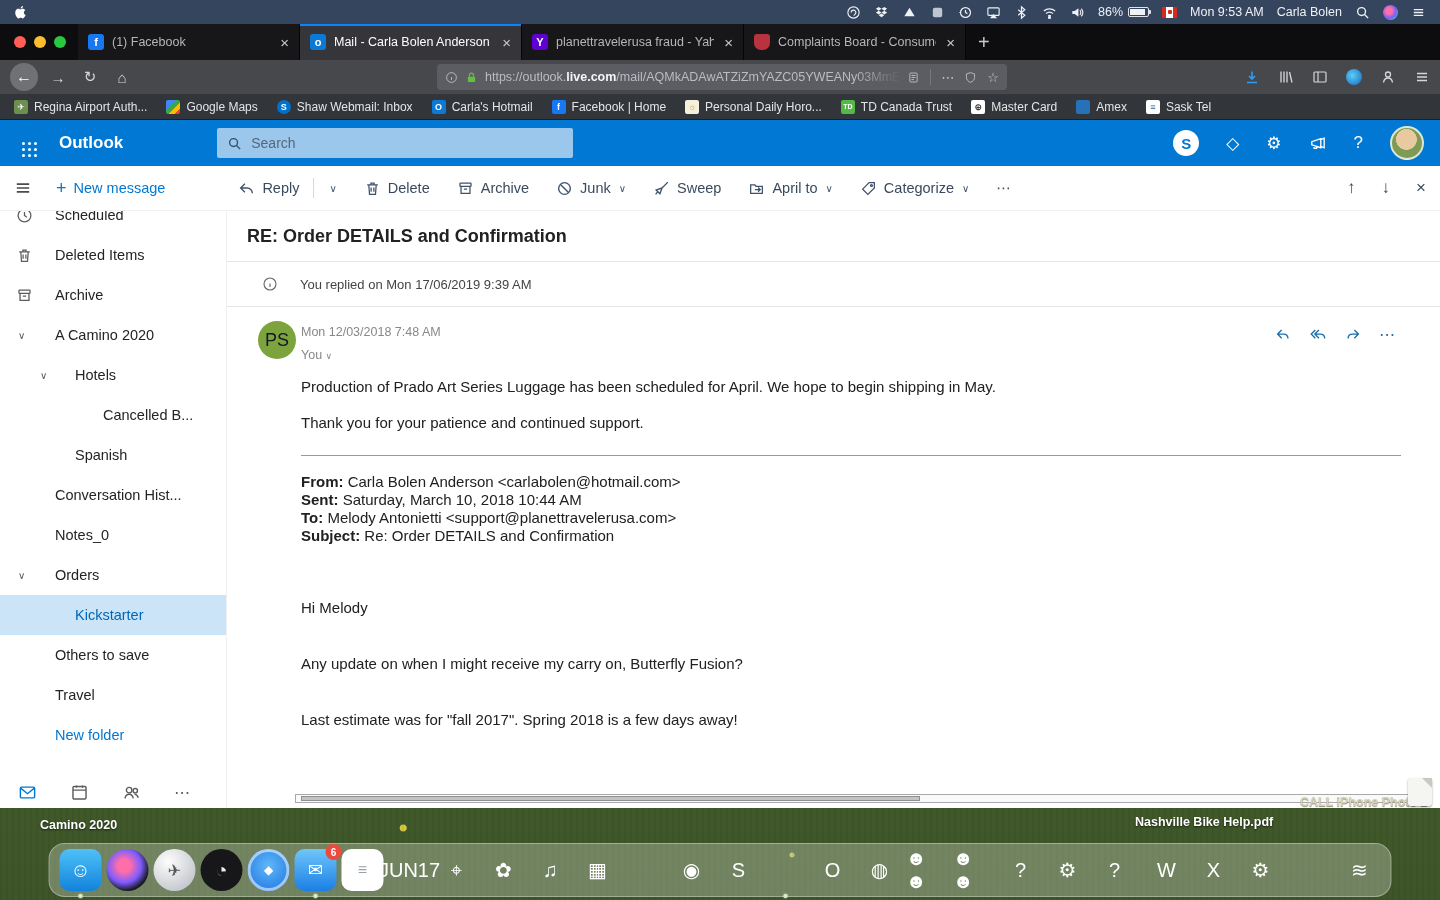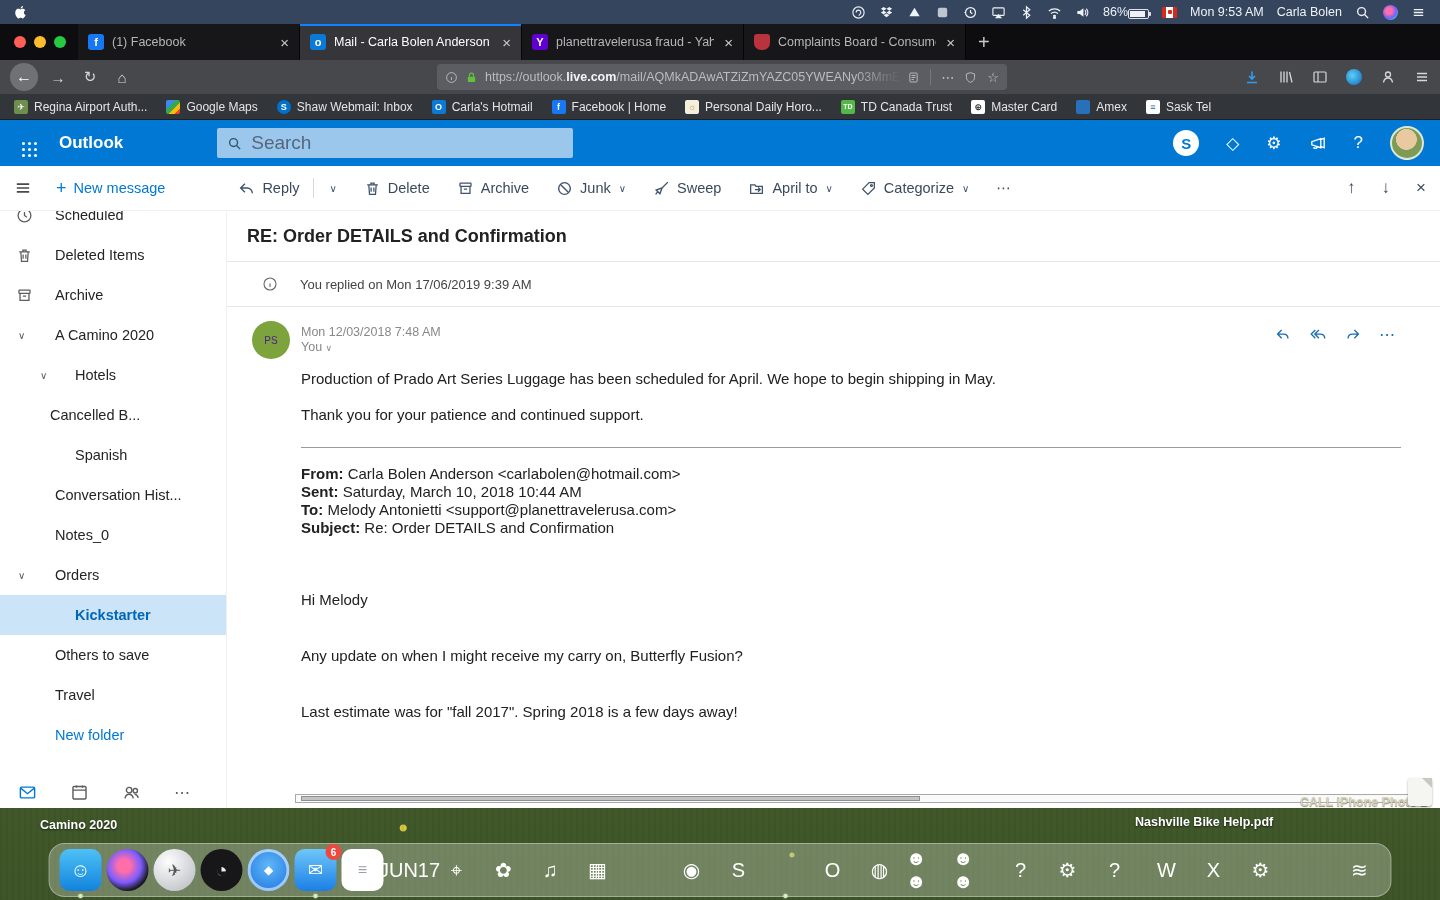--- a/index.html
+++ b/index.html
@@ -17,21 +17,21 @@
   .ic svg{width:16px;height:16px}
 
   
   .menubar{position:absolute;left:0;top:0;width:1440px;height:24px;background:#35455e;display:flex;align-items:center;padding:0 14px;color:#eef1f6;font-size:13px;z-index:40}
   .apple svg{width:14px;height:14px}
   #menu-items{display:flex;gap:26px;margin-left:22px}
   .mi{cursor:default}
   .mi.bold{font-weight:700}
   .mstatus{margin-left:auto;display:flex;align-items:center;gap:13px;font-size:12.5px}
   .mstatus .ic svg{width:15px;height:15px}
-  .batt{display:flex;align-items:flex-end;}
+  .batt{display:flex;align-items:center;gap:5px}
   .batt-shape{width:21px;height:10px;border:1px solid #dfe3e9;border-radius:2px;position:relative;display:inline-block}
   .batt-shape::before{content:'';position:absolute;left:1px;top:1px;bottom:1px;width:15px;background:#eef1f6}
   .batt-shape::after{content:'';position:absolute;right:-3px;top:2px;width:2px;height:4px;background:#dfe3e9;border-radius:0 1px 1px 0}
   .flag{width:15px;height:11px;background:linear-gradient(90deg,#d52b1e 0 25%,#fff 25% 75%,#d52b1e 75%);border-radius:1px;position:relative}
   .flag::after{content:'';position:absolute;left:50%;top:50%;width:4px;height:4px;margin:-2px 0 0 -2px;background:#d52b1e;border-radius:1px}
   .siri-mb{width:15px;height:15px;border-radius:50%;background:radial-gradient(circle at 40% 40%,#ff6ea9 0 25%,#7c5cff 55%,#2ad0c9 80%)}
 
   
   .tabbar{position:absolute;left:0;top:24px;width:1440px;height:36px;background:#0d0d0f;display:flex;align-items:center;padding-left:14px;z-index:40}
   .traffic{display:flex;gap:8px;width:64px;flex:0 0 auto}
@@ -75,21 +75,21 @@
   .bf-horoscope{background:#f5efdd;color:#c79a2a}.bf-td{background:#54b848;font-size:7px}.bf-mastercard{background:#fff;color:#222}
   .bf-amex{background:#2671b9}.bf-sasktel{background:#fff;color:#1460a8}
 
   
   .outlook{position:absolute;left:0;top:120px;width:1440px;height:688px;background:#fff;z-index:30;display:flex;flex-direction:column}
   .o-header{height:46px;background:#0078d4;display:flex;align-items:center;padding:0 16px;flex:0 0 auto}
   .waffle{width:3px;height:3px;background:#fff;border-radius:50%;margin:3px 16px 3px 6px;box-shadow:0 0 0 0 #fff,6px 0 #fff,12px 0 #fff,0 6px #fff,6px 6px #fff,12px 6px #fff,0 12px #fff,6px 12px #fff,12px 12px #fff}
   .o-brand{color:#fff;font-size:17px;font-weight:700;margin-left:18px}
   .o-search{margin-left:94px;width:356px;height:30px;background:#9cc7ec;border-radius:2px;display:flex;align-items:center;gap:9px;padding:0 10px;color:#33485c}
   .o-search .ic svg{width:15px;height:15px}
-  .o-search input{flex:1;background:transparent;border:none;outline:none;font-size:19px;color:#27343f;font-family:inherit}
+  .o-search input{flex:1;background:transparent;border:none;outline:none;font-size:14px;color:#27343f;font-family:inherit}
   .o-search input::placeholder{color:#54677c}
   .o-hicons{margin-left:auto;display:flex;align-items:center;gap:27px;color:#fff}
   .o-hicons .glyph{font-size:17px}
   .o-hicons .ic svg{width:18px;height:18px}
   .skype-badge{width:26px;height:26px;background:#fff;border-radius:50%;color:#0078d4;font-weight:700;font-size:15px;display:flex;align-items:center;justify-content:center}
   .avatar{width:34px;height:34px;border-radius:50%;background:radial-gradient(circle at 48% 38%,#e9c9a0 0 42%,#7d9b55 44%);border:2px solid rgba(255,255,255,.75)}
 
   
   .o-toolbar{height:45px;display:flex;align-items:center;padding:0 14px;color:#3a4a5e;border-bottom:1px solid #f1f1f1;flex:0 0 auto}
   .tb-ham{color:#4a4a4a;margin-right:24px}
@@ -104,44 +104,44 @@
   .tb-div{width:1px;height:20px;background:#d8d8d8;margin:0 7px}
   .tb-gap{width:46px}
   .tb-right{margin-left:auto;display:flex;gap:26px;font-size:17px;color:#3a4a5e}
 
   
   .o-content{flex:1;display:flex;overflow:hidden}
   .o-sidebar{width:227px;flex:0 0 auto;position:relative;overflow:hidden;border-right:1px solid #f0f0f0}
   #folders{margin-top:-16px}
   .f-row{height:40px;display:flex;align-items:center;position:relative;font-size:14.5px;color:#252423;cursor:pointer}
   .f-row.selected{background:#cbe4f7}
-  .f-row.selected .f-label{color:#0067b8;font-weight:700}
+  .f-row.selected .f-label{color:#0067b8;font-weight:400}
   .f-row.accent .f-label{color:#0078d4}
   .f-ic{position:absolute;left:16px;color:#5f5d5b}
   .f-ic svg{width:17px;height:17px}
   .f-chev{position:absolute;font-size:10px;color:#5f5d5b}
   .ind0>.f-chev{left:18px}.ind1>.f-chev{left:40px}
   .ind0 .f-label{margin-left:55px}
   .ind1 .f-label{margin-left:75px}
-  .ind2 .f-label{margin-left:50px}
+  .ind2 .f-label{margin-left:103px}
   .o-footicons{position:absolute;left:0;bottom:6px;width:213px;display:flex;align-items:center;gap:33px;padding-left:18px;color:#5f5d5b}
   .o-footicons .ic svg{width:19px;height:19px}
   .o-footicons .mailblue{color:#0078d4}
   .o-footicons .dots{font-size:16px;color:#5f5d5b;letter-spacing:1px}
 
   .o-main{flex:1;position:relative;padding:0 20px;overflow:hidden}
   .subject{height:50px;display:flex;align-items:center;font-size:18px;font-weight:700;color:#222}
   .replied{height:46px;border-top:1px solid #e6e6e6;border-bottom:1px solid #e6e6e6;display:flex;align-items:center;margin:0 -20px;padding-left:35px;color:#444;font-size:13px;gap:22px}
   .replied .ic{color:#666}
   .msg{position:relative;padding-top:15px}
-  .ps-avatar{position:absolute;left:5px;top:14px;width:38px;height:38px;border-radius:50%;background:#7da33c;color:#4c1d95;font-size:10px;display:flex;align-items:center;justify-content:center}
+  .ps-avatar{position:absolute;left:11px;top:14px;width:38px;height:38px;border-radius:50%;background:#7da33c;color:#0f172a;font-size:18px;display:flex;align-items:center;justify-content:center}
   .sender-block{margin-left:54px}
   .sender{font-size:15.5px;color:#201f1e}
   .meta{font-size:12.5px;color:#8a8886;margin-top:3px}
-  .to-line{font-size:12.5px;color:#8a8886;margin-top:1px}
+  .to-line{font-size:12.5px;color:#8a8886;margin-top:9px}
   .to-line .chev2{font-size:9px;color:#8a8886}
   .msg-actions{position:absolute;right:25px;top:18px;display:flex;gap:17px;color:#1b6fae}
   .msg-actions .ic svg{width:18px;height:18px}
   .msg-actions .dots{font-size:16px;color:#1b6fae}
   .msg-content{margin-left:54px;font-size:15px;color:#212121;margin-top:16px;line-height:18px}
   .msg-content .intro{margin-bottom:18px}
   .qhr{width:1100px;border:none;border-top:1px solid #9a9a9a;margin:23px 0 17px 0}
   #qheader div{line-height:18px}
   #qheader b{font-weight:700}
   #qbody p{margin:0 0 38px 0;line-height:18px}

